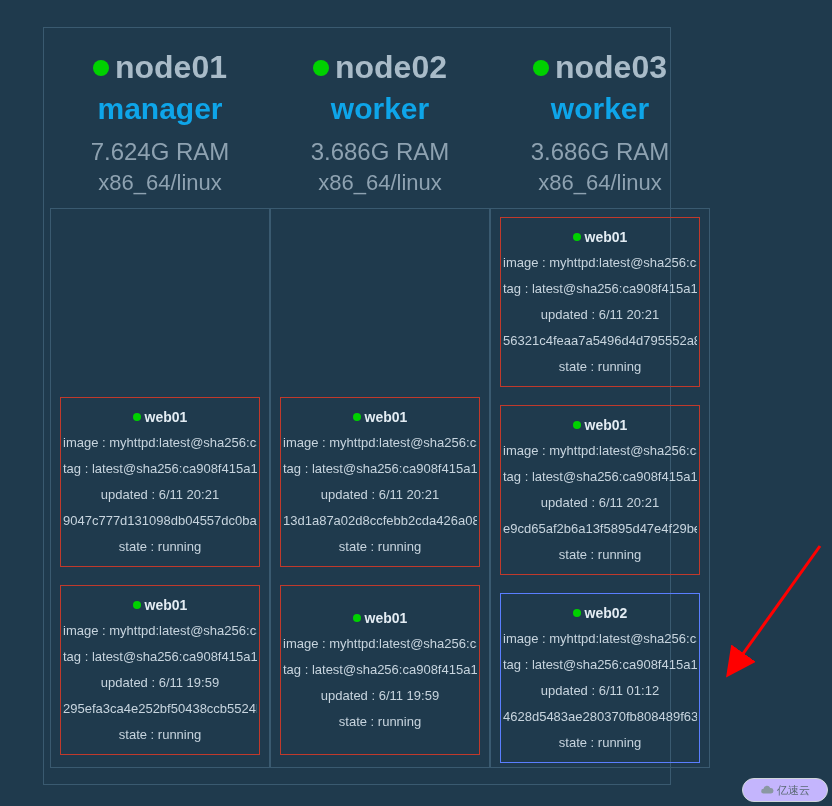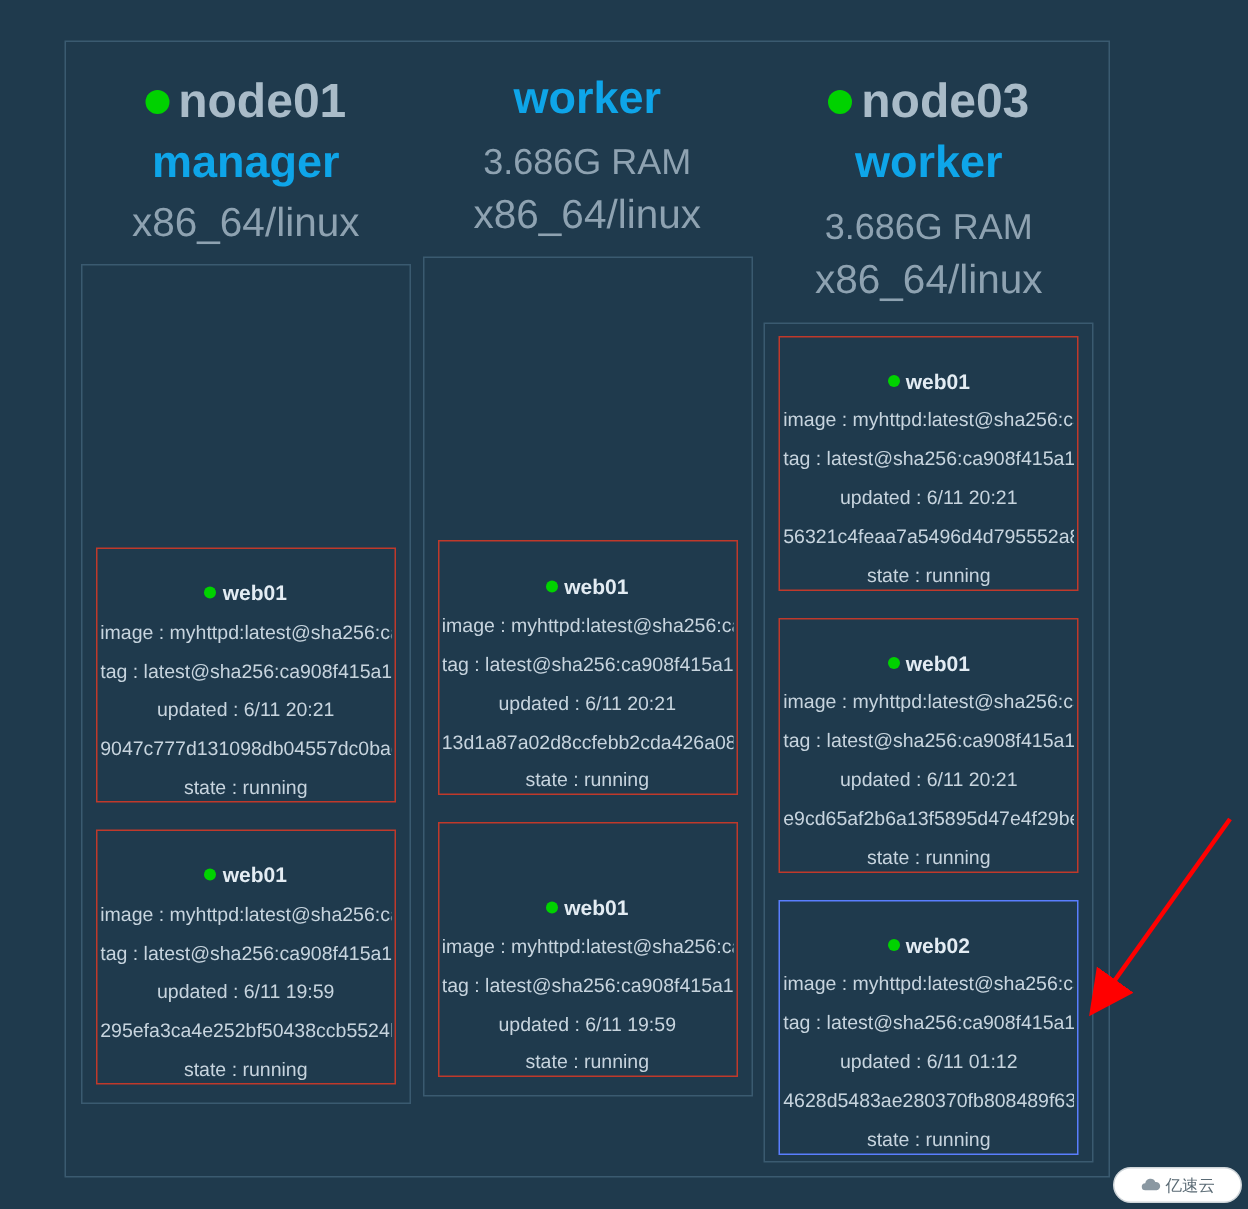--- a/index.html
+++ b/index.html
@@ -6,21 +6,21 @@
   html, body { width: 832px; height: 806px; overflow: hidden; }
   body {
     background: #1f3a4d;
     font-family: -apple-system, BlinkMacSystemFont, "Segoe UI", Arial, sans-serif;
     position: relative;
   }
   .outer {
     position: absolute;
     left: 43px;
     top: 27px;
-    width: 697px;
+    width: 628px;
     height: 758px;
     border: 1px solid #3a5a70;
     padding: 18px 6px 0 6px;
     display: flex;
     justify-content: space-between;
   }
   .col {
     width: 236px;
     display: flex;
     flex-direction: column;
@@ -28,21 +28,21 @@
   }
   .node-head {
     text-align: center;
     color: #b7c7d3;
     line-height: 1.35;
     margin-bottom: 10px;
   }
   .node-head .row1 { font-size: 32px; font-weight: 600; color: #a9bbc8; }
   .node-head .row2 { font-size: 30px; font-weight: 600; color: #0ea5e9; }
   .node-head .row3 { font-size: 24px; font-weight: 500; color: #8ea2b1; margin-top: 6px;}
-  .node-head .row4 { font-size: 27px; font-weight: 500; color: #8ea2b1; }
+  .node-head .row4 { font-size: 22px; font-weight: 500; color: #8ea2b1; }
   .dot-big {
     display:inline-block;
     width: 16px; height: 16px; border-radius: 50%;
     background:#00d200;
     margin-right: 6px;
     vertical-align: 2px;
   }
   .cards-wrap {
     width: 220px;
     height: 560px;
@@ -57,21 +57,21 @@
   .card {
     width: 200px;
     height: 170px;
     border: 1px solid #c0392b;
     margin-bottom: 18px;
     color: #c7d4de;
     font-size: 13px;
     text-align: center;
     display: flex;
     flex-direction: column;
-    justify-content: flex-end;
+    justify-content: center;
     gap: 9px;
     overflow: hidden;
     padding: 0 2px;
     flex-shrink: 0;
     line-height: 1.3;
   }
   .card.blue { border-color: #5a7eff; }
   .card .title { font-weight: 700; font-size: 14px; color: #e3ecf3; }
   .dot-sm {
     display:inline-block;
@@ -88,37 +88,38 @@
   .arrow {
     position: absolute;
     pointer-events: none;
   }
   .watermark {
     position:absolute;
     right: 4px; bottom: 4px;
     width: 86px; height: 24px;
     border: 1px solid #d0d6da;
     border-radius: 12px;
-    background: #ffffff;
+    background: #c4b5fd;
     color:#5a6a74;
     font-size: 11px;
     display:flex; align-items:center; justify-content:center;
     gap:3px;
     font-family: Arial, sans-serif;
   }
   .watermark svg { width:14px; height:14px; }
 </style>
 </head>
 <body>
 
 <div class="outer" id="outer">
     <div class="col">
       <div class="node-head">
         <div class="row1"><span class="dot-big"></span><span>node01</span></div>
         <div class="row2">manager</div>
+        <div class="row3">7.624G RAM</div>
         <div class="row4">x86_64/linux</div>
       </div>
       <div class="cards-wrap">
         <div class="spacer-tall"></div>
         <div class="card">
           <div class="title"><span class="dot-sm"></span><span>web01</span></div>
           <div class="line">image : myhttpd:latest@sha256:ca</div>
           <div class="line">tag : latest@sha256:ca908f415a15</div>
           <div class="line">updated : 6/11 20:21</div>
           <div class="line">9047c777d131098db04557dc0bac</div>
@@ -129,20 +130,21 @@
           <div class="line">image : myhttpd:latest@sha256:ca</div>
           <div class="line">tag : latest@sha256:ca908f415a15</div>
           <div class="line">updated : 6/11 19:59</div>
           <div class="line">295efa3ca4e252bf50438ccb5524b</div>
           <div class="line">state : running</div>
         </div>
       </div>
     </div>
     <div class="col">
       <div class="node-head">
+        <div class="row1"><span class="dot-big"></span><span>node02</span></div>
         <div class="row2">worker</div>
         <div class="row3">3.686G RAM</div>
         <div class="row4">x86_64/linux</div>
       </div>
       <div class="cards-wrap">
         <div class="spacer-tall"></div>
         <div class="card">
           <div class="title"><span class="dot-sm"></span><span>web01</span></div>
           <div class="line">image : myhttpd:latest@sha256:ca</div>
           <div class="line">tag : latest@sha256:ca908f415a15</div>

